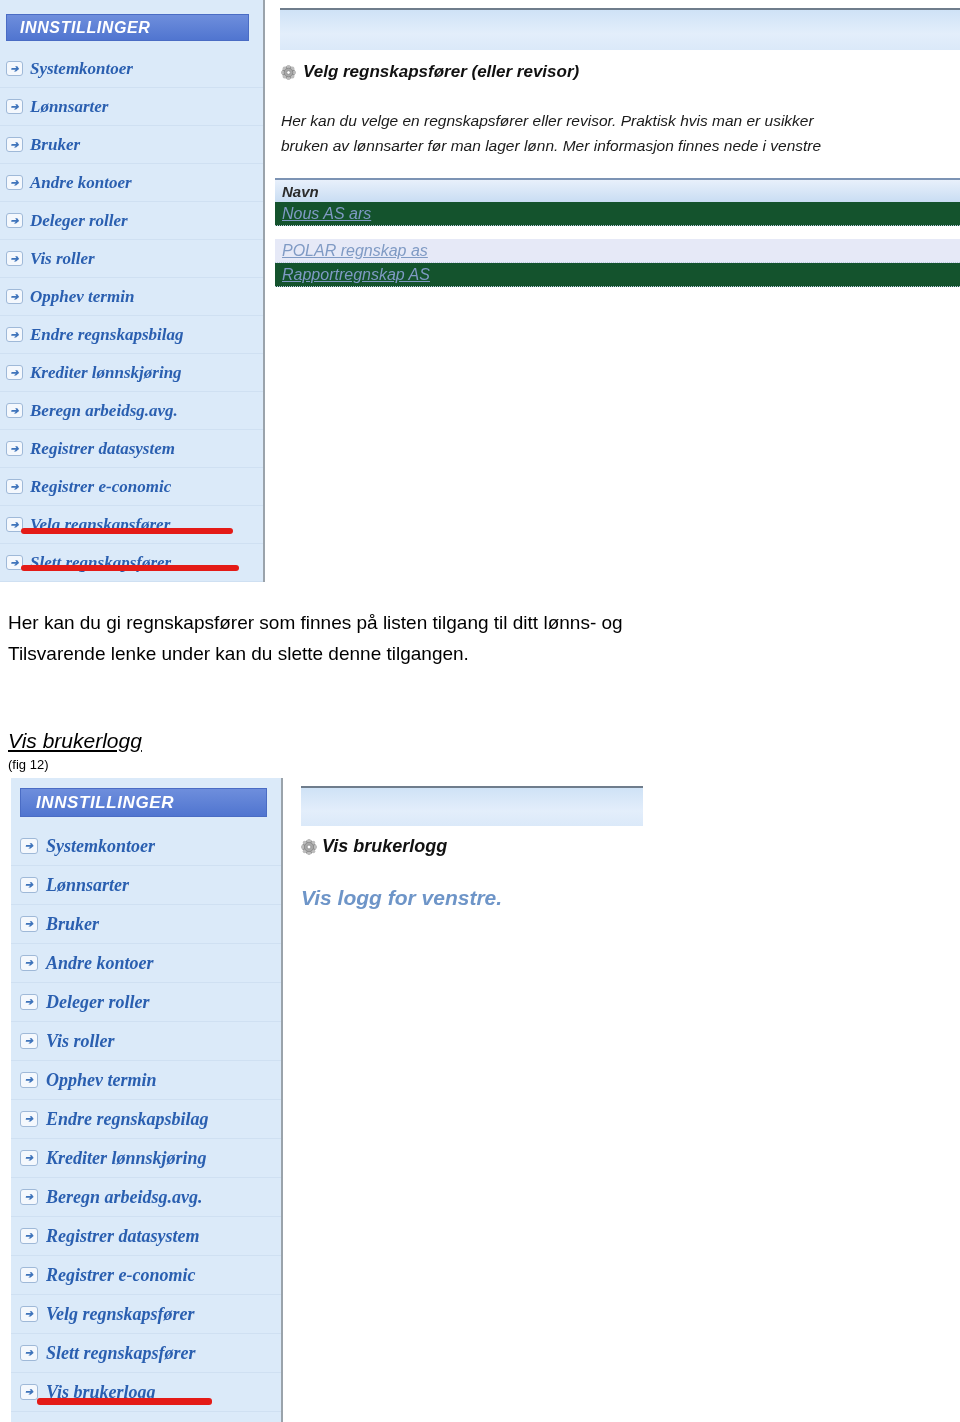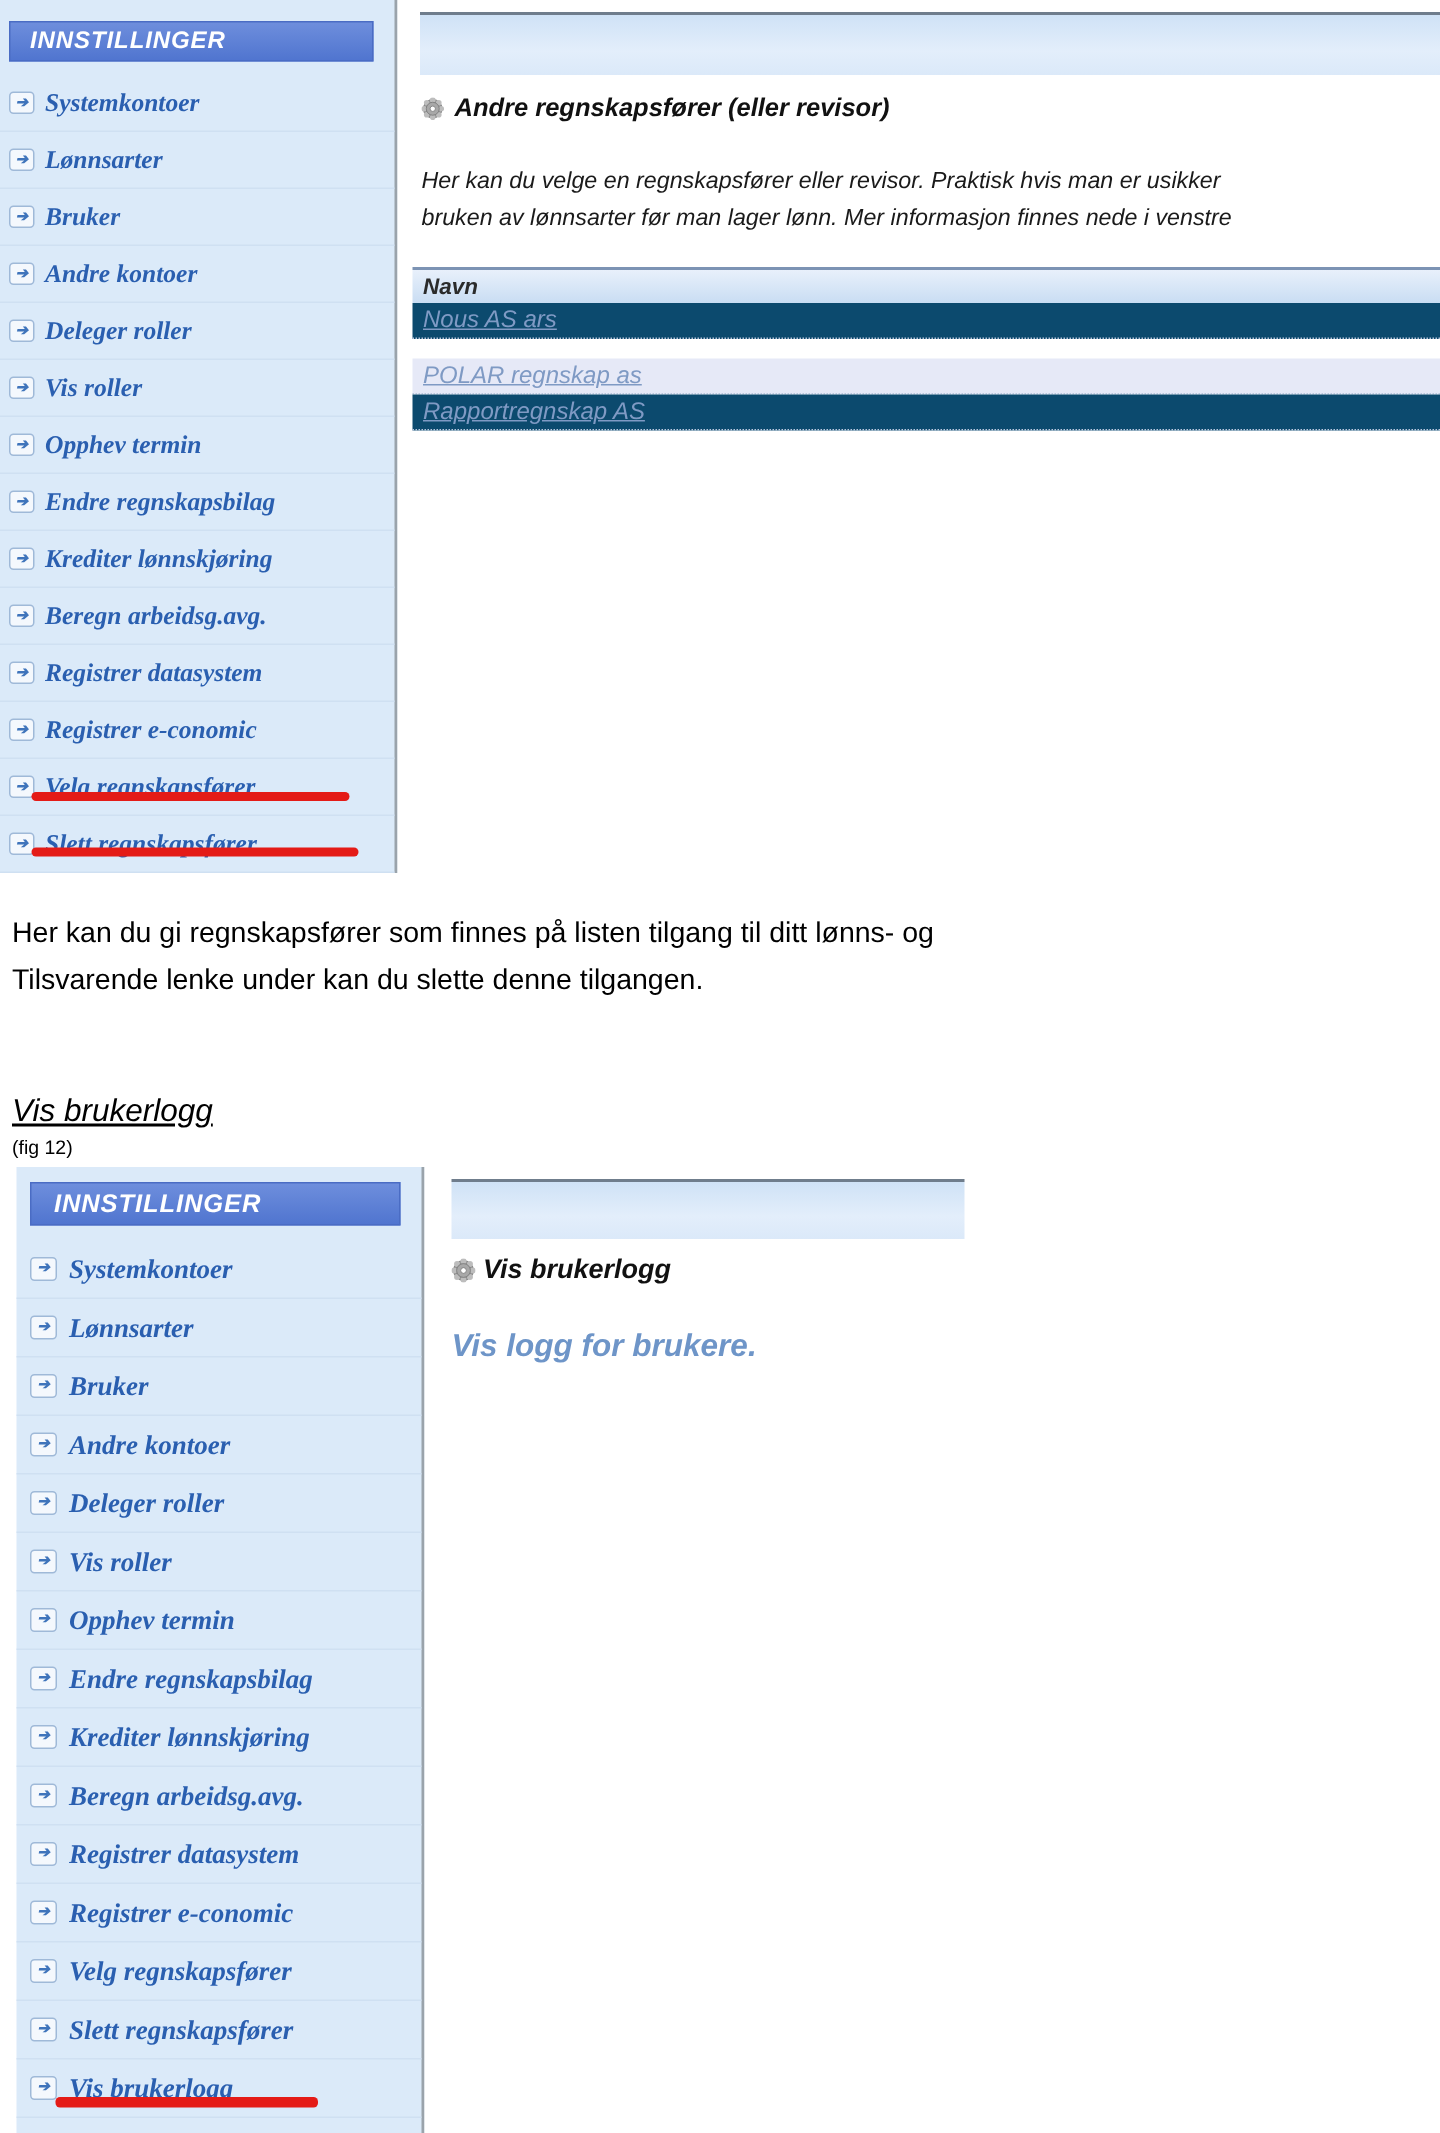--- a/index.html
+++ b/index.html
@@ -96,21 +96,21 @@
     display:flex;align-items:center;
   }
   .tbl .tr{
     display:flex;align-items:center;
     font-family:"Liberation Sans", sans-serif;
     color:#7f9ac4;
     border-bottom:1px dotted #b9c7de;
     box-sizing:border-box;
   }
   .tbl .tr .lnk{text-decoration:underline;}
-  .tbl .tr.odd{background:#0c4a6e;}
+  .tbl .tr.odd{background:#14532d;}
   .tbl .tr.even{background:#e6e9f7;}
 
   
   .doc-text{
     position:absolute;
     font-family:"Liberation Sans", sans-serif;
     color:#000000;
   }
   .doc-text p{margin:0;}
   .sec-head{
@@ -232,21 +232,21 @@
               <circle cx="14.1" cy="8" r="2"></circle>
             <circle cx="3.7" cy="3.7" r="2"></circle>
               <circle cx="12.3" cy="3.7" r="2"></circle>
             <circle cx="3.7" cy="12.3" r="2"></circle>
               <circle cx="12.3" cy="12.3" r="2"></circle>
           </g>
           <circle cx="8" cy="8" r="4.6" fill="#a8a8a8" stroke="#7a7a7a" stroke-width=".6"></circle>
           <circle cx="8" cy="8" r="1.9" fill="#ffffff" stroke="#7a7a7a" stroke-width=".6"></circle>
         </svg>
       </span>
-      <span>Andre regnskapsfører (eller revisor)</span>
+      <span>Velg regnskapsfører (eller revisor)</span>
     </div>
 
     <div class="cpara" style="position:absolute;left:16px;top:108px;width:690px;font-size:15.5px;line-height:25px;">
       <div>Her kan du velge en regnskapsfører eller revisor. Praktisk hvis man er usikker</div>
       <div>bruken av lønnsarter før man lager lønn. Mer informasjon finnes nede i venstre</div>
     </div>
 
     <div class="tbl" style="left:10px;top:178px;width:685px;">
       <div class="th" style="height:22px;padding-left:7px;font-size:15px;">
         <span>Navn</span>
@@ -389,17 +389,17 @@
               <circle cx="12.3" cy="12.3" r="2"></circle>
           </g>
           <circle cx="8" cy="8" r="4.6" fill="#a8a8a8" stroke="#7a7a7a" stroke-width=".6"></circle>
           <circle cx="8" cy="8" r="1.9" fill="#ffffff" stroke="#7a7a7a" stroke-width=".6"></circle>
         </svg>
       </span>
       <span>Vis brukerlogg</span>
     </div>
 
     <div class="cblue" style="position:absolute;left:18px;top:108px;font-size:21px;">
-      <span>Vis logg for brukere.</span>
+      <span>Vis logg for venstre.</span>
     </div>
 
   </div>
 </div>
 
 </body></html>

